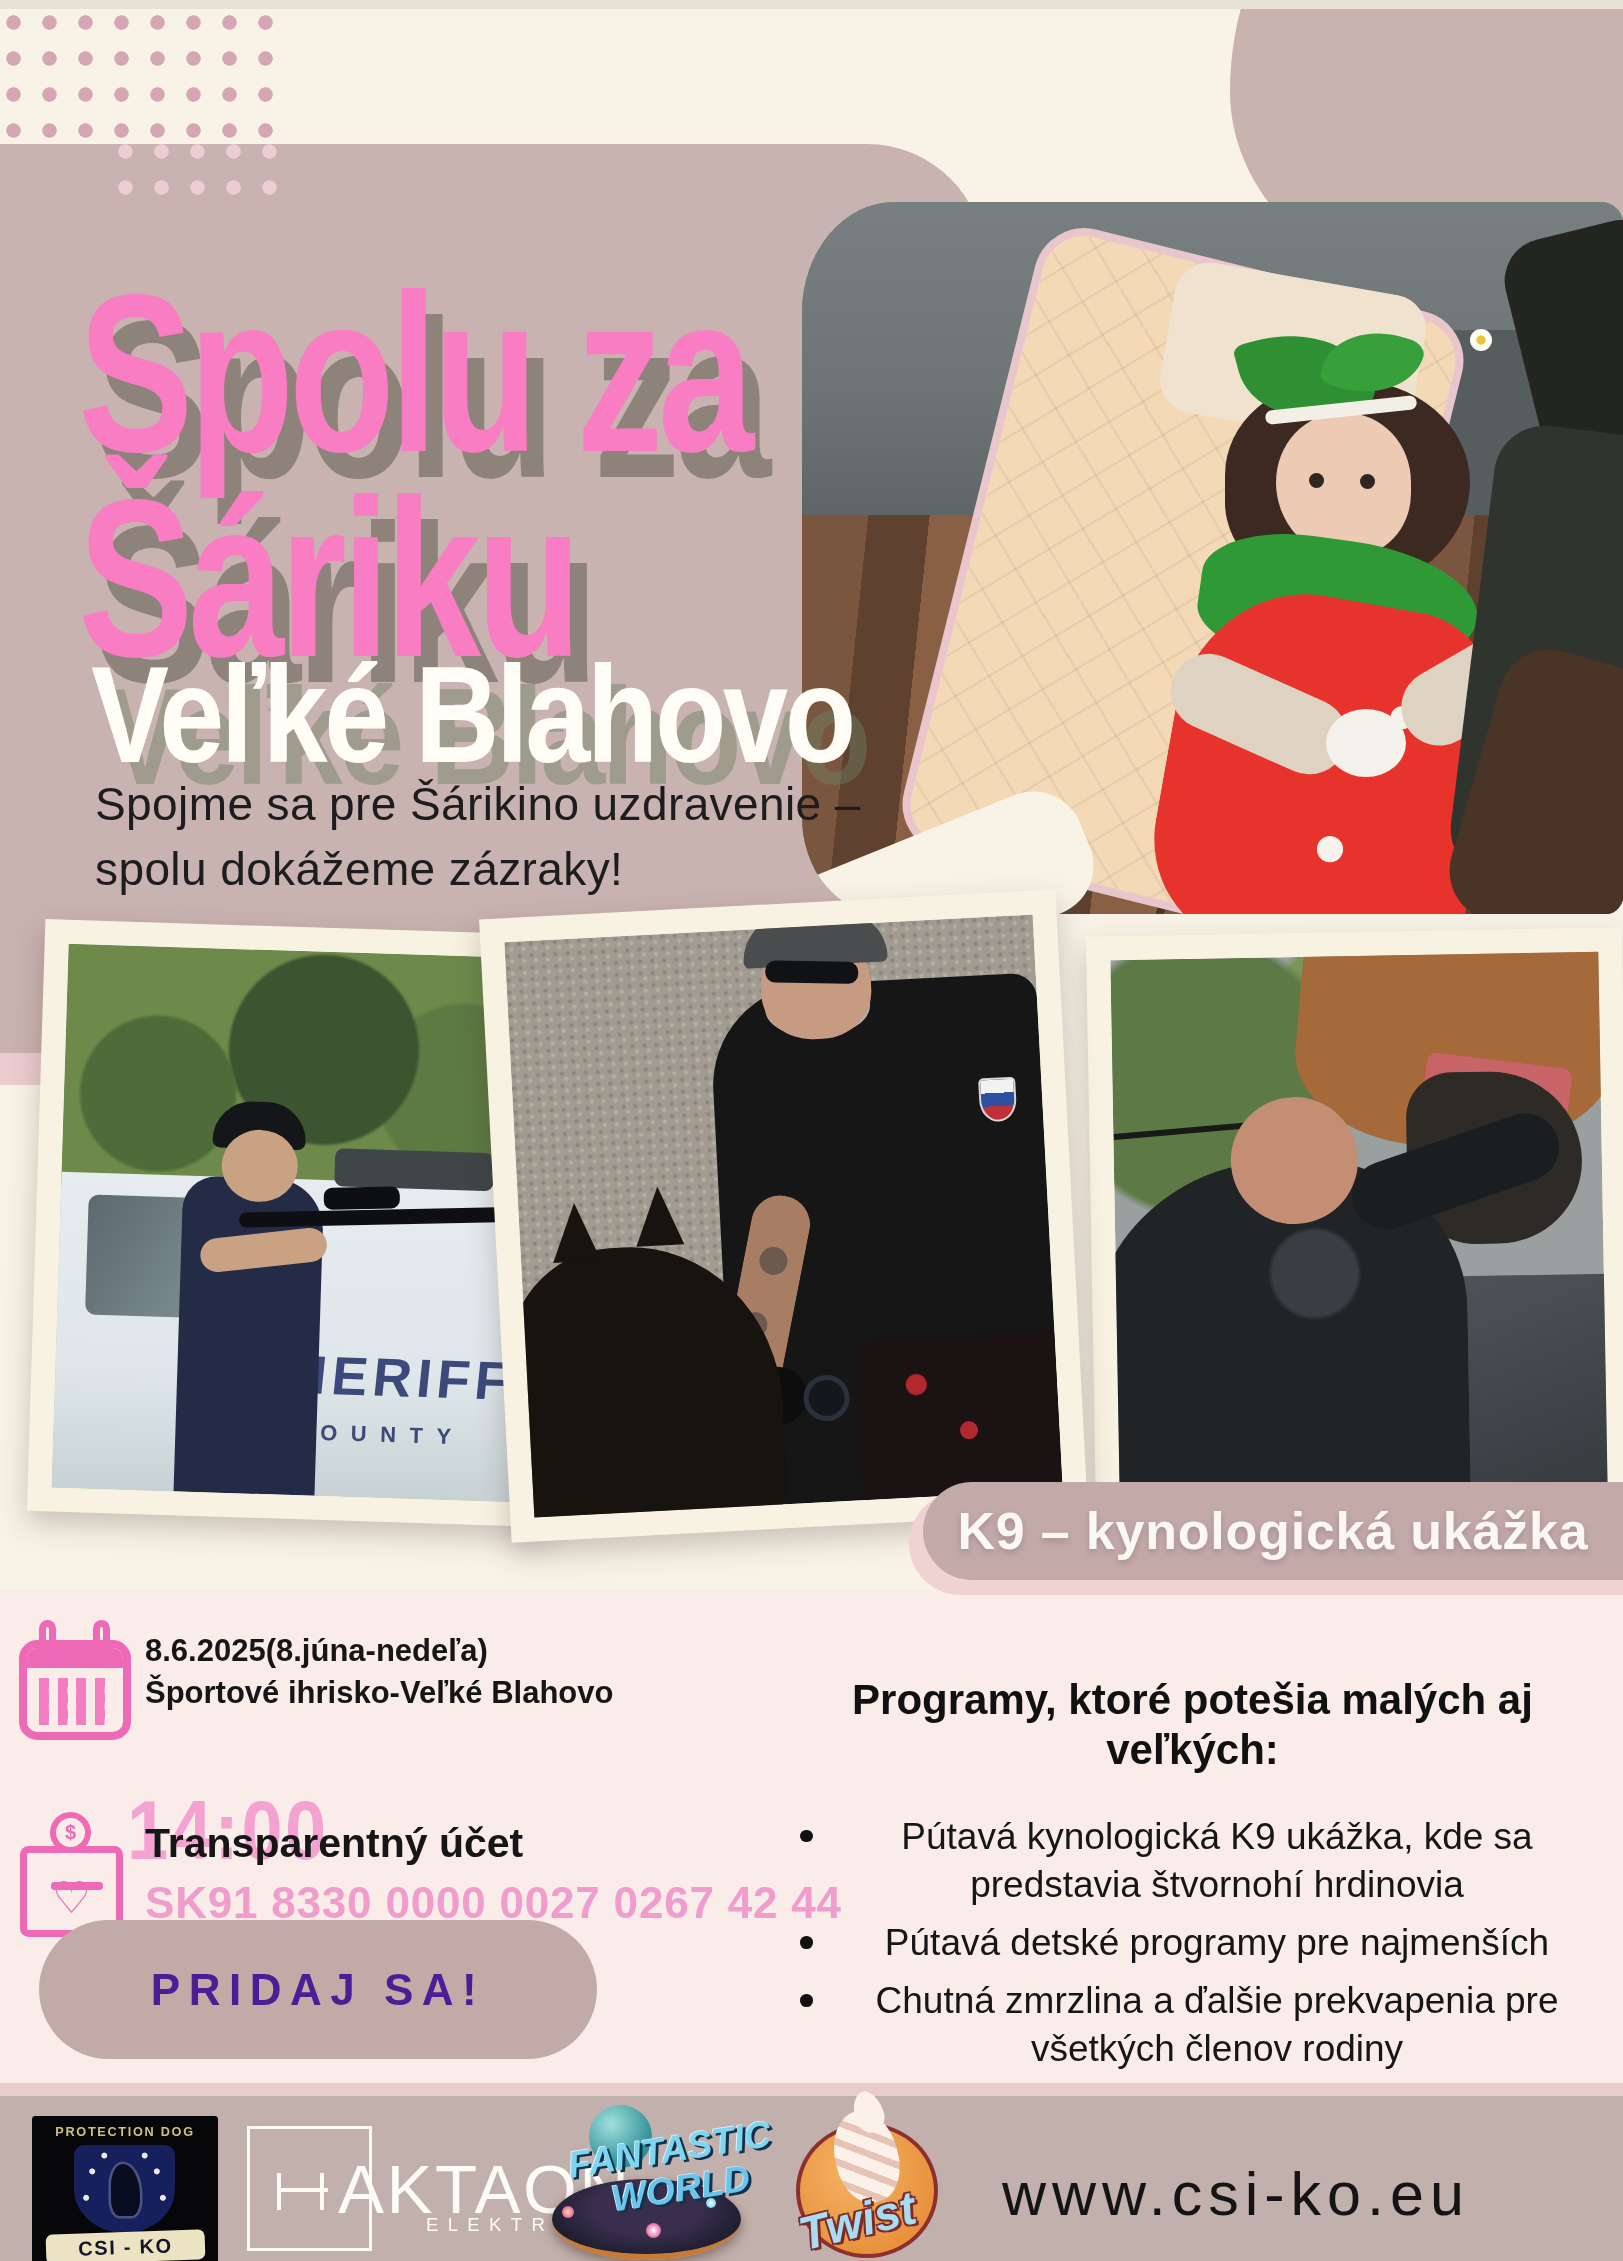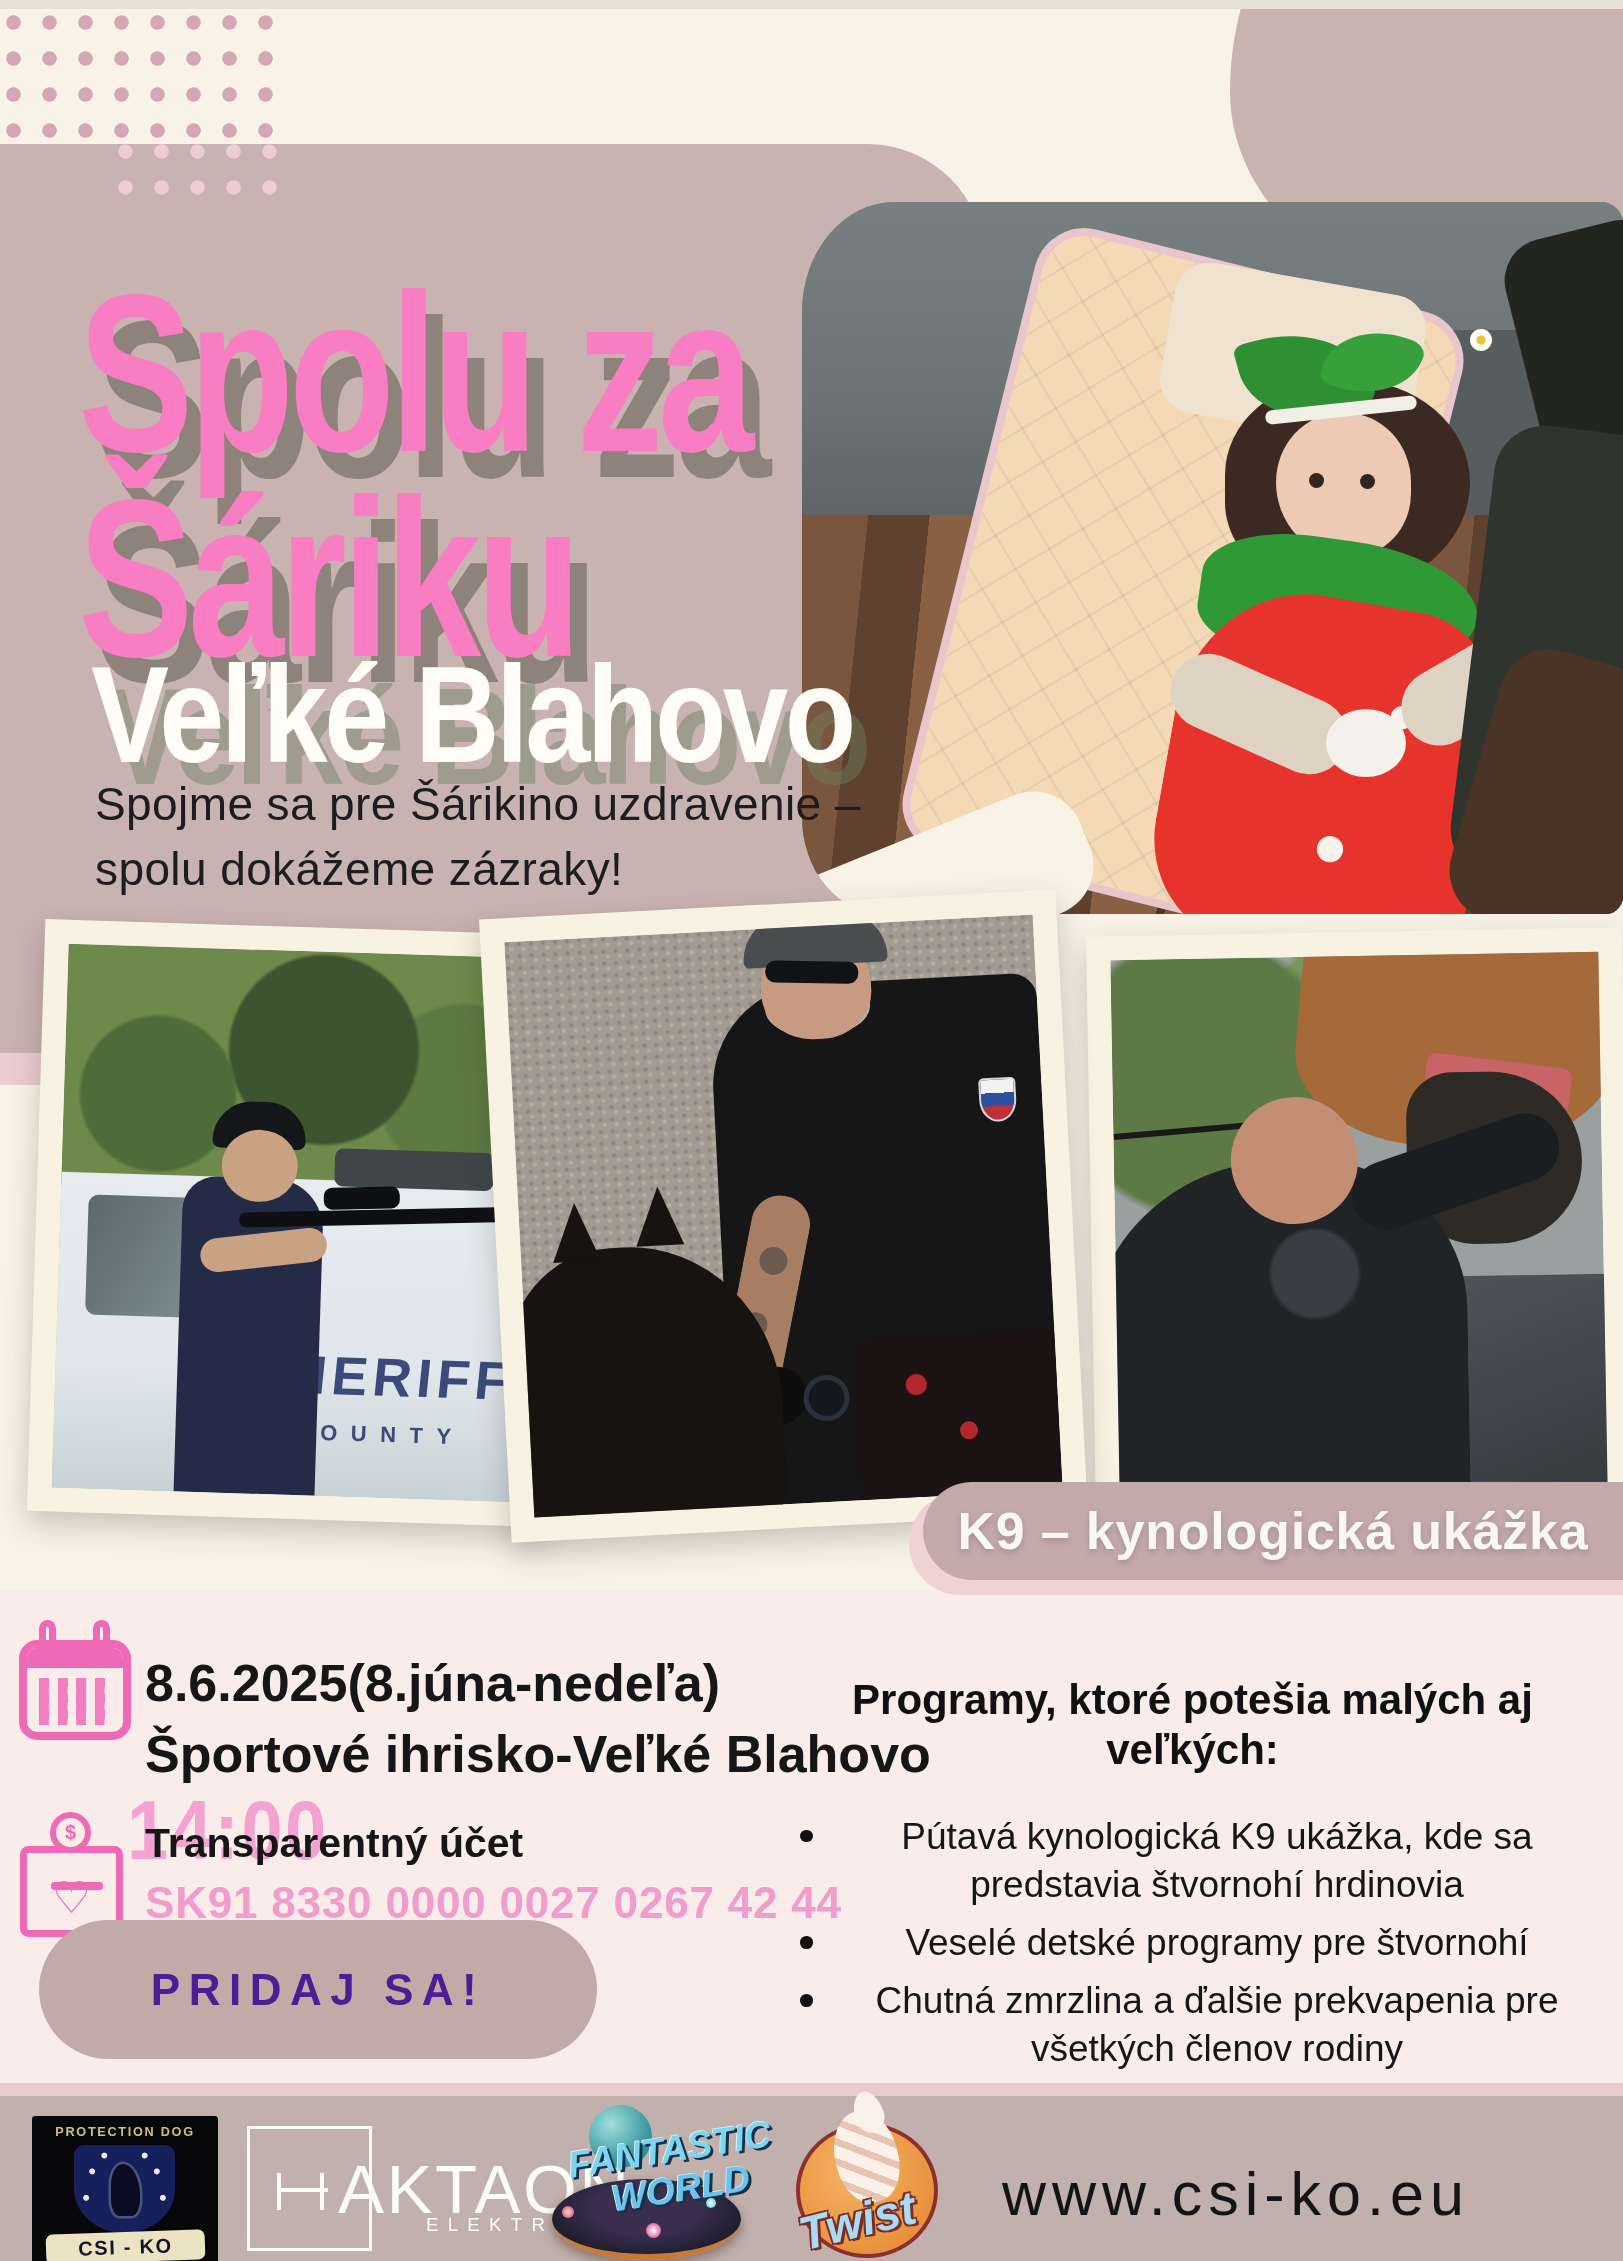--- a/index.html
+++ b/index.html
@@ -103,21 +103,21 @@
   .p3-car{position:absolute;right:-4%;bottom:-6%;width:64%;height:46%;background:linear-gradient(160deg,#53585c 0%,#41464a 55%,#33383b 100%);border-radius:51px 17px 0 0;}
 
   
   .badge-under{position:absolute;left:909px;top:1483px;width:715px;height:103px;background:#eed3d2;border-radius:59px 0 0 59px;z-index:8;}
   .badge{position:absolute;left:923px;top:1473px;width:700px;height:98px;background:#c3aaa8;border-radius:54px 0 0 54px;z-index:9;
     display:flex;align-items:center;justify-content:center;}
   .badge span{font-size:52px;font-weight:700;color:#fbf7f2;letter-spacing:0.8px;text-shadow:0 2.5px 6.8px rgba(80,60,60,0.25);}
 
   
   .info{position:absolute;left:0;top:1581px;width:1624px;height:496px;background:#f9ece9;z-index:5;}
-  .ev-date{position:absolute;left:145px;top:58px;font-size:52px;font-weight:700;color:#161616;line-height:1.36;}
+  .ev-date{position:absolute;left:145px;top:40px;font-size:31px;font-weight:700;color:#161616;line-height:1.36;}
   .ev-time{position:absolute;left:127px;top:193px;font-size:74px;font-weight:700;color:#f4a2d2;letter-spacing:2.5px;transform:scaleY(1.12);transform-origin:left top;}
   .acc-label{position:absolute;left:145px;top:230px;font-size:41px;font-weight:700;color:#161616;}
   .acc-iban{position:absolute;left:145px;top:288px;font-size:44px;font-weight:700;color:#f09ccc;letter-spacing:0.8px;}
   .cta{position:absolute;left:39px;top:330px;width:558px;height:139px;background:#c2aba7;border-radius:71px;
     display:flex;align-items:center;justify-content:center;}
   .cta span{font-size:44px;font-weight:700;color:#4c1d95;letter-spacing:8.5px;}
 
   .cal{position:absolute;left:18.6px;top:30px;width:112px;height:120px;}
   .cal-ring{position:absolute;top:0;width:17px;height:32px;border:7.6px solid #ef6ab6;border-bottom:none;border-radius:10px 10px 0 0;}
   .cal-body{position:absolute;left:0;top:20px;width:112px;height:100px;border:8.5px solid #ef6ab6;border-radius:18.6px;background:#f9ece9;overflow:hidden;}
@@ -302,21 +302,21 @@
     <div class="acc-iban">SK91 8330 0000 0027 0267 42 44</div>
 
     <div class="cta">
       <span>PRIDAJ SA!</span>
     </div>
 
     <div class="prog">
       <div class="prog-head">Programy, ktoré potešia malých aj veľkých:</div>
       <ul class="prog-list">
         <li>Pútavá kynologická K9 ukážka, kde sa predstavia štvornohí hrdinovia</li>
-        <li>Veselé detské programy pre štvornohí</li>
+        <li>Pútavá detské programy pre najmenších</li>
         <li>Chutná zmrzlina a ďalšie prekvapenia pre všetkých členov rodiny</li>
       </ul>
     </div>
   </div>
 
   <div class="footer-strip"></div>
   <div class="footer">
 
     <div class="lg-csiko">
       <div class="c-top">PROTECTION DOG</div>

